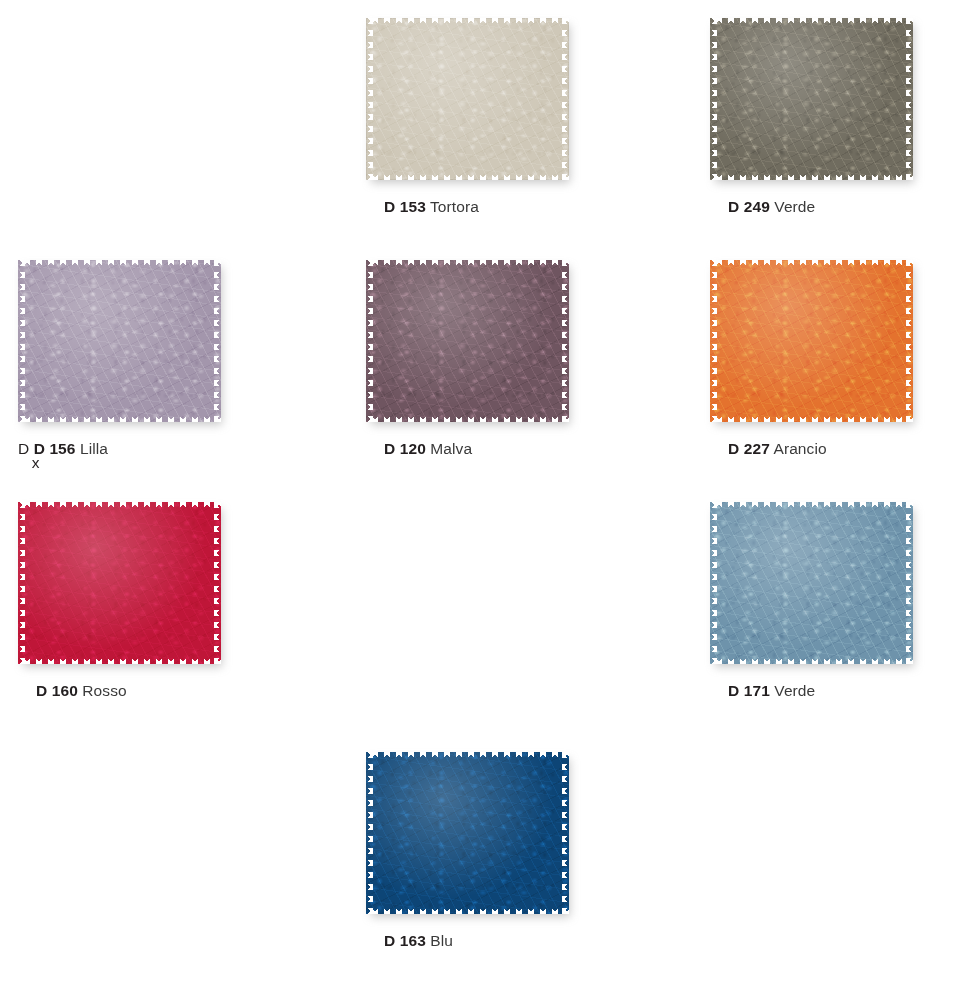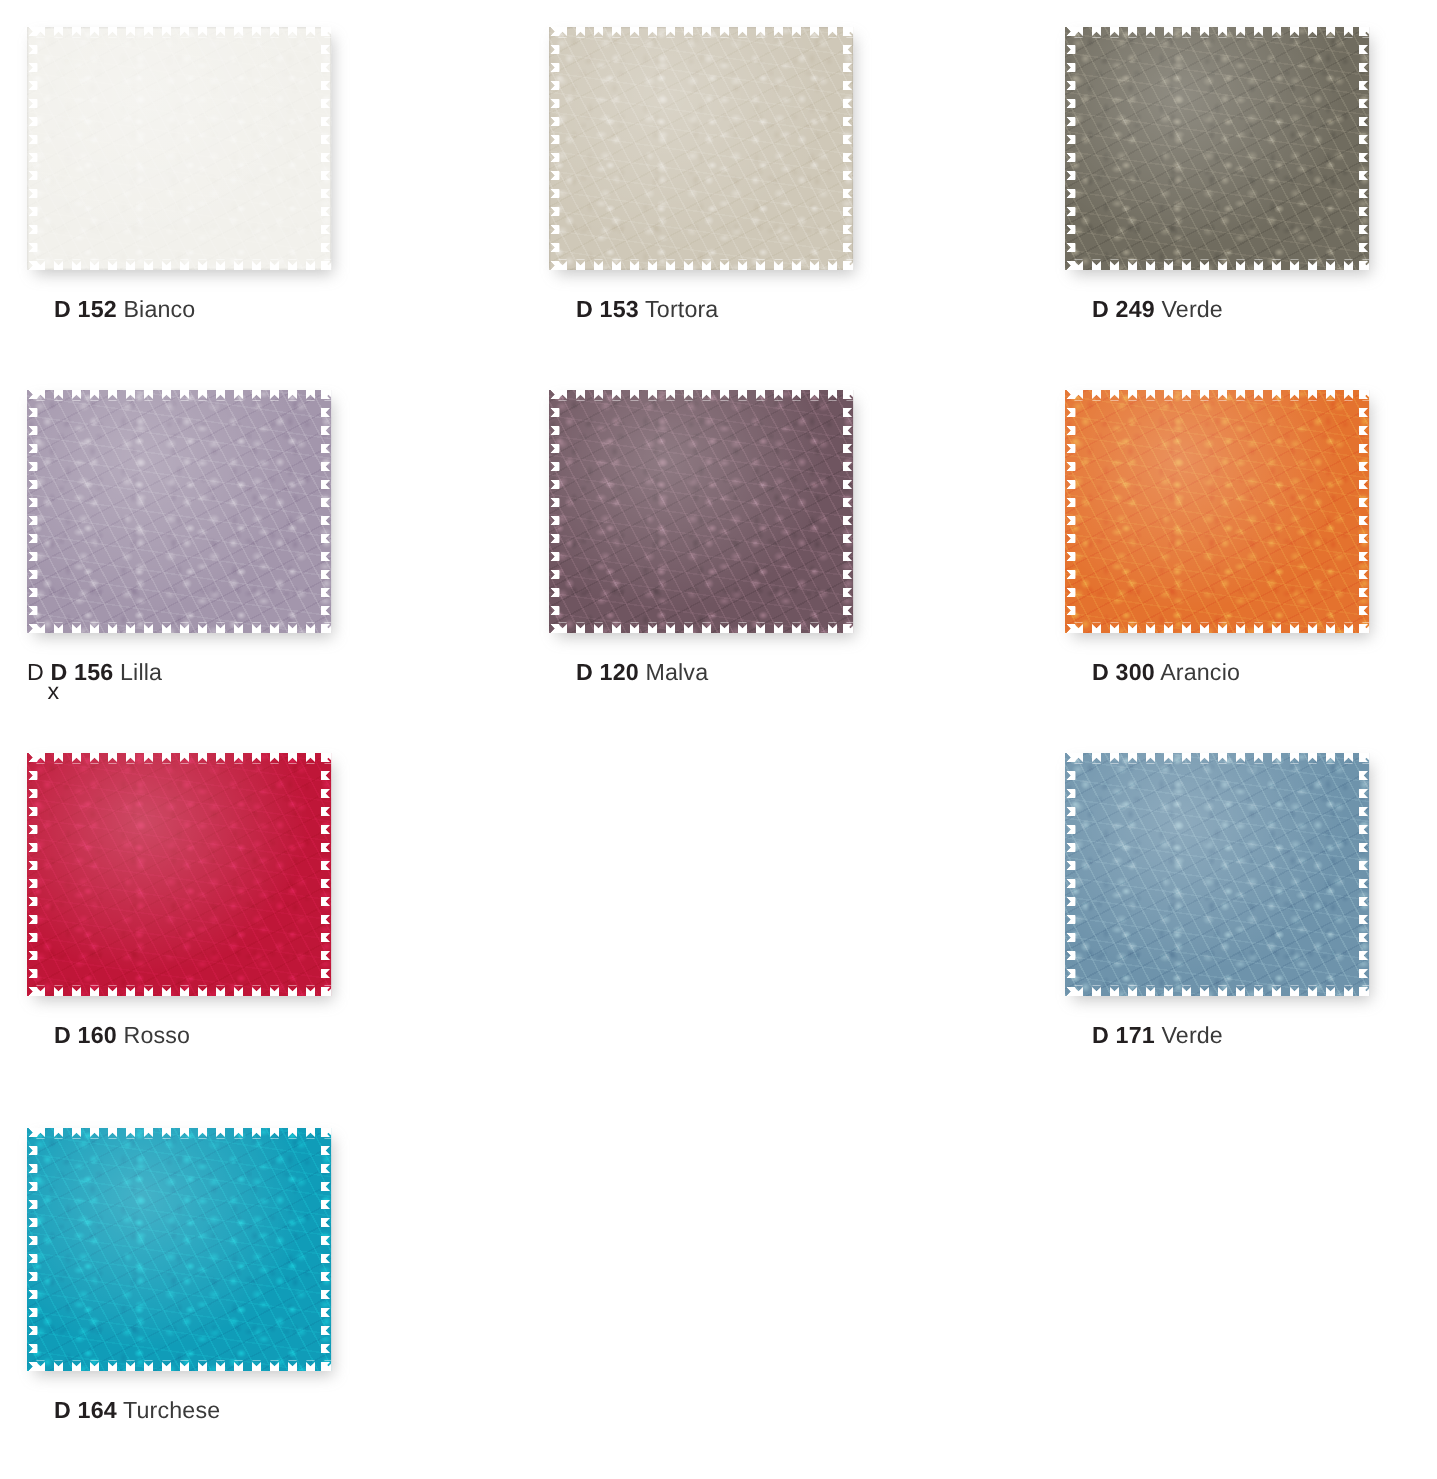--- a/index.html
+++ b/index.html
@@ -203,36 +203,20 @@
   .swatch-label.glitch .ghost-overlap > span {
     position: absolute;
     left: -2px;
     top: 0;
   }
 </style>
 </head>
 <body>
 
 <div id="swatch-grid">
-    <div class="swatch-cell col-0 row-0">
-      <div class="swatch-wrap">
-        <div class="swatch-shadow"></div>
-        <div class="swatch-body pale">
-          <div class="swatch-color" style="background: rgb(242, 241, 236);"></div>
-          <div class="grain"></div>
-          <div class="grain2"></div>
-          <div class="sheen"></div>
-          <div class="teeth-top"></div>
-          <div class="teeth-bottom"></div>
-          <div class="teeth-left"></div>
-          <div class="teeth-right"></div>
-        </div>
-      </div>
-      <div class="swatch-label"><span class="swatch-code">D 152</span><span> </span><span class="swatch-name">Bianco</span></div>
-    </div>
     <div class="swatch-cell col-1 row-0">
       <div class="swatch-wrap">
         <div class="swatch-shadow"></div>
         <div class="swatch-body pale">
           <div class="swatch-color" style="background: rgb(207, 200, 184);"></div>
           <div class="grain"></div>
           <div class="grain2"></div>
           <div class="sheen"></div>
           <div class="teeth-top"></div>
           <div class="teeth-bottom"></div>
@@ -297,21 +281,21 @@
           <div class="swatch-color" style="background: rgb(228, 114, 46);"></div>
           <div class="grain"></div>
           <div class="grain2"></div>
           <div class="sheen"></div>
           <div class="teeth-top"></div>
           <div class="teeth-bottom"></div>
           <div class="teeth-left"></div>
           <div class="teeth-right"></div>
         </div>
       </div>
-      <div class="swatch-label"><span class="swatch-code">D 300</span><span> </span><span class="swatch-name">Arancio</span></div>
+      <div class="swatch-label"><span class="swatch-code">D 227</span><span> </span><span class="swatch-name">Arancio</span></div>
     </div>
     <div class="swatch-cell col-0 row-2">
       <div class="swatch-wrap">
         <div class="swatch-shadow"></div>
         <div class="swatch-body">
           <div class="swatch-color" style="background: rgb(191, 22, 56);"></div>
           <div class="grain"></div>
           <div class="grain2"></div>
           <div class="sheen"></div>
           <div class="teeth-top"></div>
@@ -331,29 +315,29 @@
           <div class="grain2"></div>
           <div class="sheen"></div>
           <div class="teeth-top"></div>
           <div class="teeth-bottom"></div>
           <div class="teeth-left"></div>
           <div class="teeth-right"></div>
         </div>
       </div>
       <div class="swatch-label"><span class="swatch-code">D 171</span><span> </span><span class="swatch-name">Verde</span></div>
     </div>
-    <div class="swatch-cell col-0 row-3">
-      <div class="swatch-wrap">
-        <div class="swatch-shadow"></div>
-        <div class="swatch-body">
-          <div class="swatch-color" style="background: rgb(16, 156, 184);"></div>
-          <div class="grain"></div>
-          <div class="grain2"></div>
-          <div class="sheen"></div>
-          <div class="teeth-top"></div>
-          <div class="teeth-bottom"></div>
-          <div class="teeth-left"></div>
-          <div class="teeth-right"></div>
-        </div>
-      </div>
-      <div class="swatch-label"><span class="swatch-code">D 164</span><span> </span><span class="swatch-name">Turchese</span></div>
+    <div class="swatch-cell col-1 row-3">
+      <div class="swatch-wrap">
+        <div class="swatch-shadow"></div>
+        <div class="swatch-body">
+          <div class="swatch-color" style="background: rgb(13, 69, 118);"></div>
+          <div class="grain"></div>
+          <div class="grain2"></div>
+          <div class="sheen"></div>
+          <div class="teeth-top"></div>
+          <div class="teeth-bottom"></div>
+          <div class="teeth-left"></div>
+          <div class="teeth-right"></div>
+        </div>
+      </div>
+      <div class="swatch-label"><span class="swatch-code">D 163</span><span> </span><span class="swatch-name">Blu</span></div>
     </div>
   </div>
 
 </body></html>

